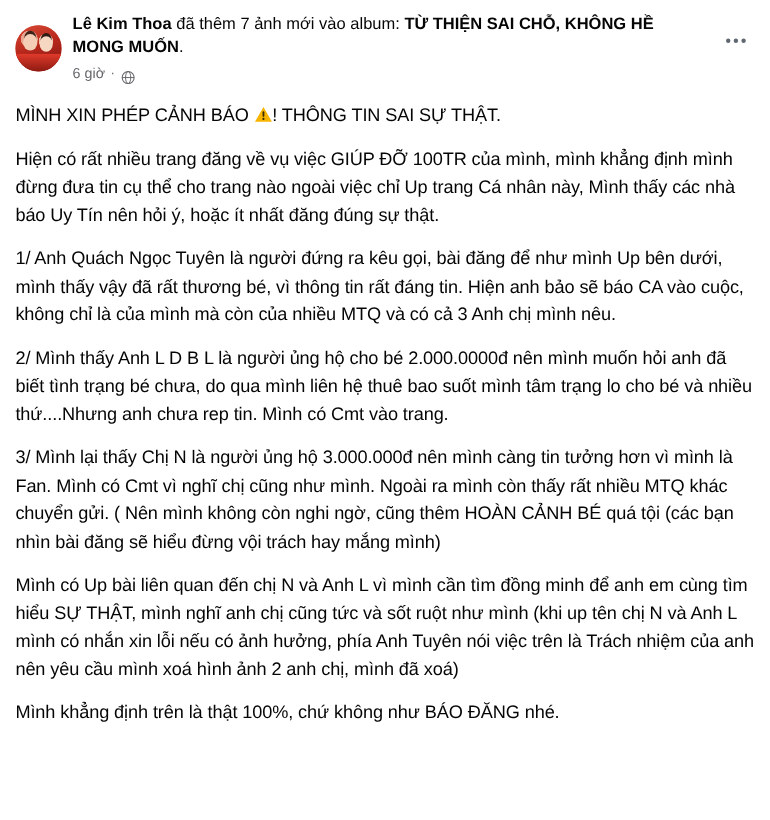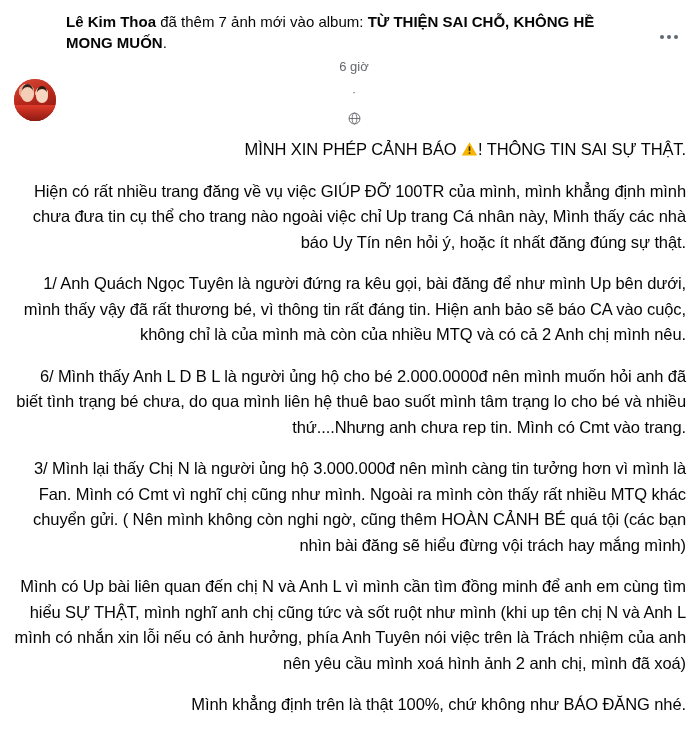--- a/index.html
+++ b/index.html
@@ -15,21 +15,21 @@
     overflow: hidden;
   }
   .post {
     width: 700px;
     box-sizing: border-box;
     padding: 10px 14px 0 14px;
     position: relative;
   }
   .post-header {
     display: flex;
-    align-items: flex-end;
+    align-items: center;
     gap: 10px;
     padding-right: 44px;
   }
   .avatar {
     width: 42px;
     height: 42px;
     border-radius: 50%;
     flex: 0 0 42px;
     overflow: hidden;
     position: relative;
@@ -84,21 +84,20 @@
     color: #050505;
     cursor: pointer;
   }
   .meta {
     margin-top: 3px;
     font-size: 13px;
     color: #65676b;
     display: flex;
     align-items: center;
     gap: 5px;
-    flex-direction: column;
   }
   .meta .dot {
     color: #65676b;
     font-size: 12px;
   }
   .globe {
     display: inline-block;
     width: 13px;
     height: 13px;
     position: relative;
@@ -125,22 +124,21 @@
     display: block;
   }
   .body {
     margin-top: 16px;
     font-size: 16.5px;
     line-height: 25.5px;
     color: #050505;
     letter-spacing: -0.1px;
   }
   .body p {
-    margin: 16px 0 14px 0;
-    text-align: right;
+    margin: 4px 0 14px 0;
   }
   .body p.tight {
     margin-bottom: 0;
   }
   .warn-icon {
     display: inline-block;
     position: relative;
     top: 2px;
     width: 17px;
     height: 16px;
@@ -183,26 +181,26 @@
   </div>
 
   <div class="body">
 
     <p><span>MÌNH XIN PHÉP CẢNH BÁO </span><span class="warn-icon"><svg viewBox="0 0 17 16" width="17" height="16" aria-hidden="true">
             <path d="M8.5 1.3 L16.2 14.6 L0.8 14.6 Z" fill="#f7b500"></path>
             <rect x="7.7" y="5.2" width="1.6" height="5" rx="0.8" fill="#3a2a00"></rect>
             <circle cx="8.5" cy="12.1" r="0.95" fill="#3a2a00"></circle>
           </svg></span><span>! THÔNG TIN SAI SỰ THẬT.</span></p>
 
-    <p>Hiện có rất nhiều trang đăng về vụ việc GIÚP ĐỠ 100TR của mình, mình khẳng định mình chưa đưa tin cụ thể cho trang nào ngoài việc chỉ Up trang Cá nhân này, Mình thấy các nhà báo Uy Tín nên hỏi ý, hoặc ít nhất đăng đúng sự thật.</p>
-
-
-    <p>1/ Anh Quách Ngọc Tuyên là người đứng ra kêu gọi, bài đăng để như mình Up bên dưới, mình thấy vậy đã rất thương bé, vì thông tin rất đáng tin. Hiện anh bảo sẽ báo CA vào cuộc, không chỉ là của mình mà còn của nhiều MTQ và có cả 2 Anh chị mình nêu.</p>
-
-    <p>6/ Mình thấy Anh L D B L là người ủng hộ cho bé 2.000.0000đ nên mình muốn hỏi anh đã biết tình trạng bé chưa, do qua mình liên hệ thuê bao suốt mình tâm trạng lo cho bé và nhiều thứ....Nhưng anh chưa rep tin. Mình có Cmt vào trang.</p>
+    <p>Hiện có rất nhiều trang đăng về vụ việc GIÚP ĐỠ 100TR của mình, mình khẳng định mình đừng đưa tin cụ thể cho trang nào ngoài việc chỉ Up trang Cá nhân này, Mình thấy các nhà báo Uy Tín nên hỏi ý, hoặc ít nhất đăng đúng sự thật.</p>
+
+
+    <p>1/ Anh Quách Ngọc Tuyên là người đứng ra kêu gọi, bài đăng để như mình Up bên dưới, mình thấy vậy đã rất thương bé, vì thông tin rất đáng tin. Hiện anh bảo sẽ báo CA vào cuộc, không chỉ là của mình mà còn của nhiều MTQ và có cả 3 Anh chị mình nêu.</p>
+
+    <p>2/ Mình thấy Anh L D B L là người ủng hộ cho bé 2.000.0000đ nên mình muốn hỏi anh đã biết tình trạng bé chưa, do qua mình liên hệ thuê bao suốt mình tâm trạng lo cho bé và nhiều thứ....Nhưng anh chưa rep tin. Mình có Cmt vào trang.</p>
 
     <p>3/ Mình lại thấy Chị N là người ủng hộ 3.000.000đ nên mình càng tin tưởng hơn vì mình là Fan. Mình có Cmt vì nghĩ chị cũng như mình. Ngoài ra mình còn thấy rất nhiều MTQ khác chuyển gửi. ( Nên mình không còn nghi ngờ, cũng thêm HOÀN CẢNH BÉ quá tội (các bạn nhìn bài đăng sẽ hiểu đừng vội trách hay mắng mình)</p>
 
 
     <p>Mình có Up bài liên quan đến chị N và Anh L vì mình cần tìm đồng minh để anh em cùng tìm hiểu SỰ THẬT, mình nghĩ anh chị cũng tức và sốt ruột như mình (khi up tên chị N và Anh L mình có nhắn xin lỗi nếu có ảnh hưởng, phía Anh Tuyên nói việc trên là Trách nhiệm của anh nên yêu cầu mình xoá hình ảnh 2 anh chị, mình đã xoá)</p>
 
     <p class="tight">Mình khẳng định trên là thật 100%, chứ không như BÁO ĐĂNG nhé.</p>
 
   </div>
 </div>

